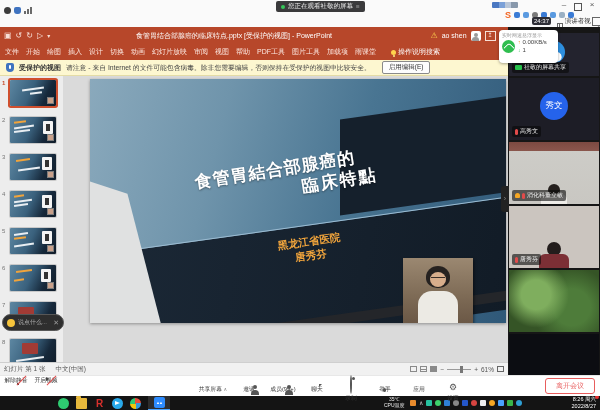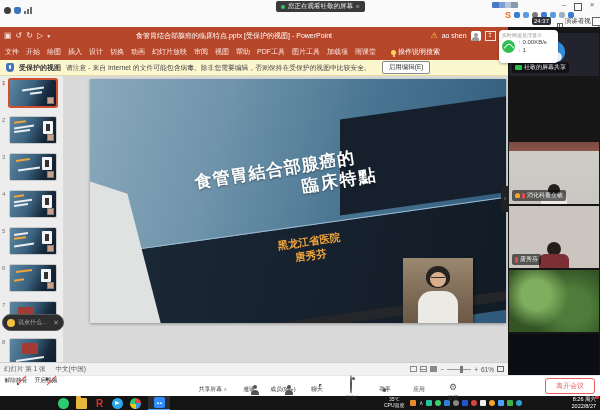--- a/index.html
+++ b/index.html
@@ -354,20 +354,27 @@
 </div>
 
 <div class="abs" id="sidebar">
   <div class="tile" style="top:6px;height:43px;background:#23232e">
     <div class="dora" style="transform:scale(.85)"></div>
     <div class="plabel">
       <span class="ic-share"></span>
       <span>社敬的屏幕共享</span>
     </div>
   </div>
+  <div class="tile" style="top:51px;height:62px;background:#1d1d26">
+    <div class="avatar-blue">秀文</div>
+    <div class="plabel">
+      <span class="ic-mic"></span>
+      <span>高秀文</span>
+    </div>
+  </div>
   <div class="tile" style="top:115px;height:62px;background:linear-gradient(180deg,#7c4a41 0%,#8a564c 14%,#cdccc7 15%,#c9c7c2 100%)">
     <div class="pers" style="left:25px;bottom:0;width:40px">
       <div class="head"></div>
         <div class="body"></div>
     </div>
     <div class="plabel">
       <span class="ic-user"></span>
       <span class="ic-mic"></span>
       <span>消化科董立敏</span>
     </div>

